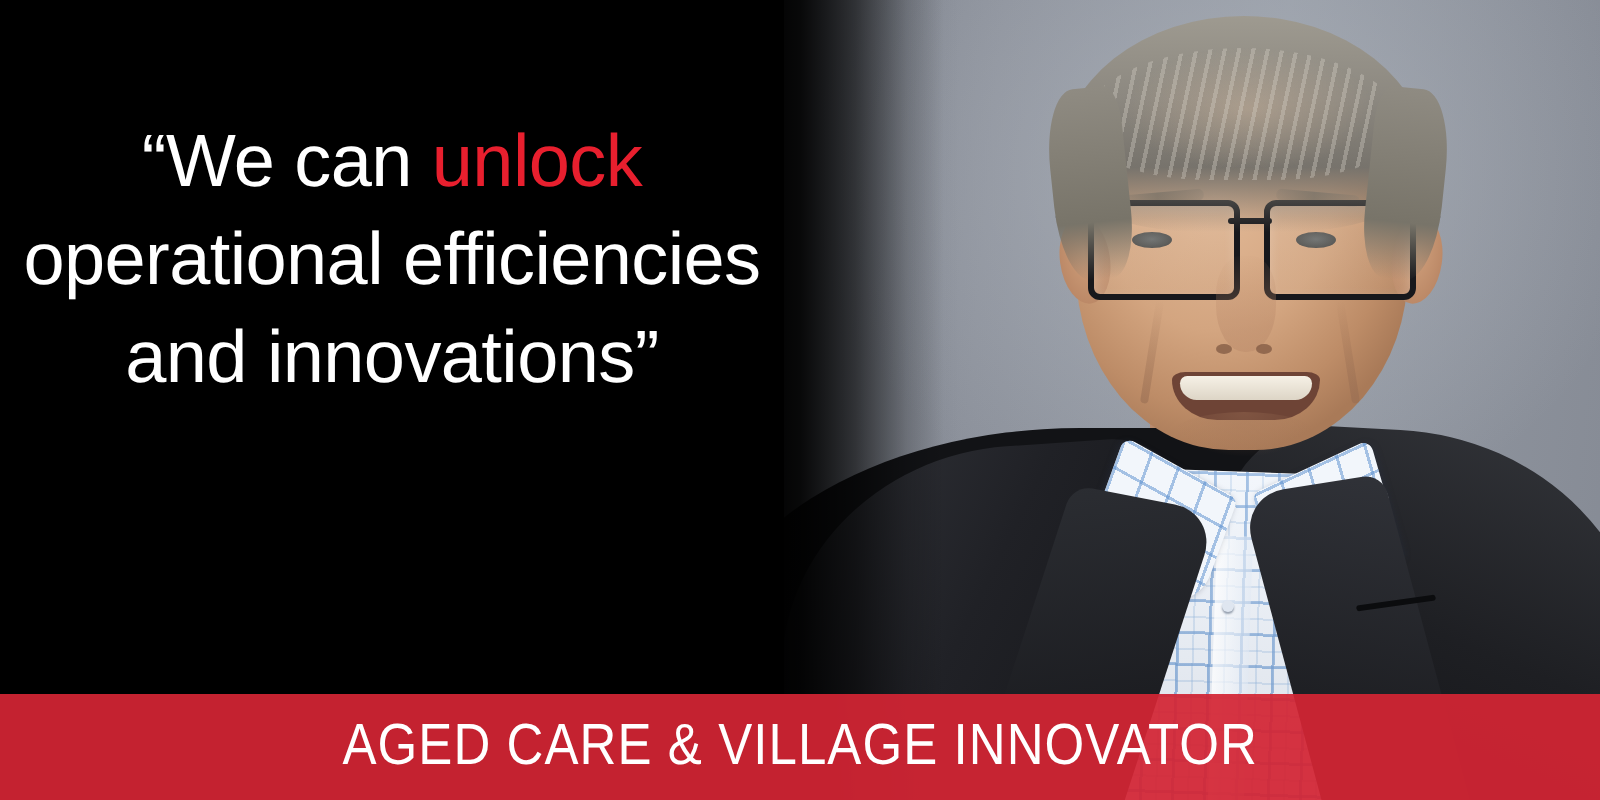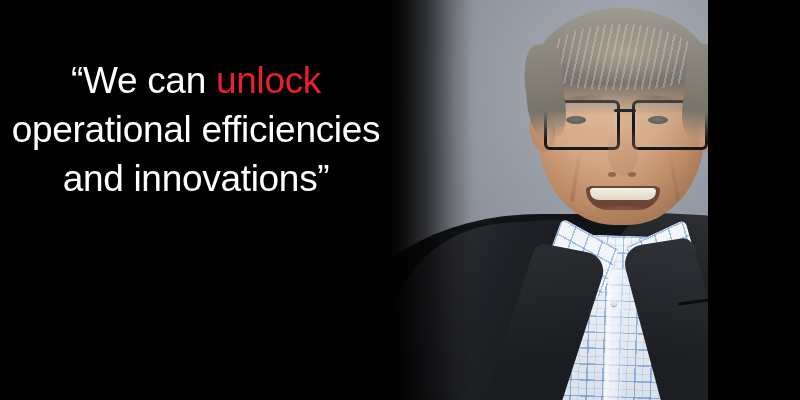--- a/index.html
+++ b/index.html
@@ -2,21 +2,21 @@
 <html><head>
 <meta charset="utf-8">
 <style>
   html, body {
     margin: 0;
     padding: 0;
     background: #000;
   }
   #card {
     position: relative;
-    width: 708px;
+    width: 800px;
     height: 400px;
     overflow: hidden;
     background: #000;
     font-family: "Liberation Sans", sans-serif;
     user-select: none;
   }
 
   
   .photo-pane {
     position: absolute;
@@ -425,14 +425,17 @@
   <div class="black-pane"></div>
   <div class="fade"></div>
 
   <div class="quote">
     <span>“</span><span>We can </span><span class="hl">unlock</span>
     <span>operational</span>
     <span>efficiencies and</span>
     <span>innovations</span><span>”</span>
   </div>
 
+  <div class="banner">
+    <span class="banner-text">AGED CARE &amp; VILLAGE INNOVATOR</span>
+  </div>
 
 </div>
 
 </body></html>

